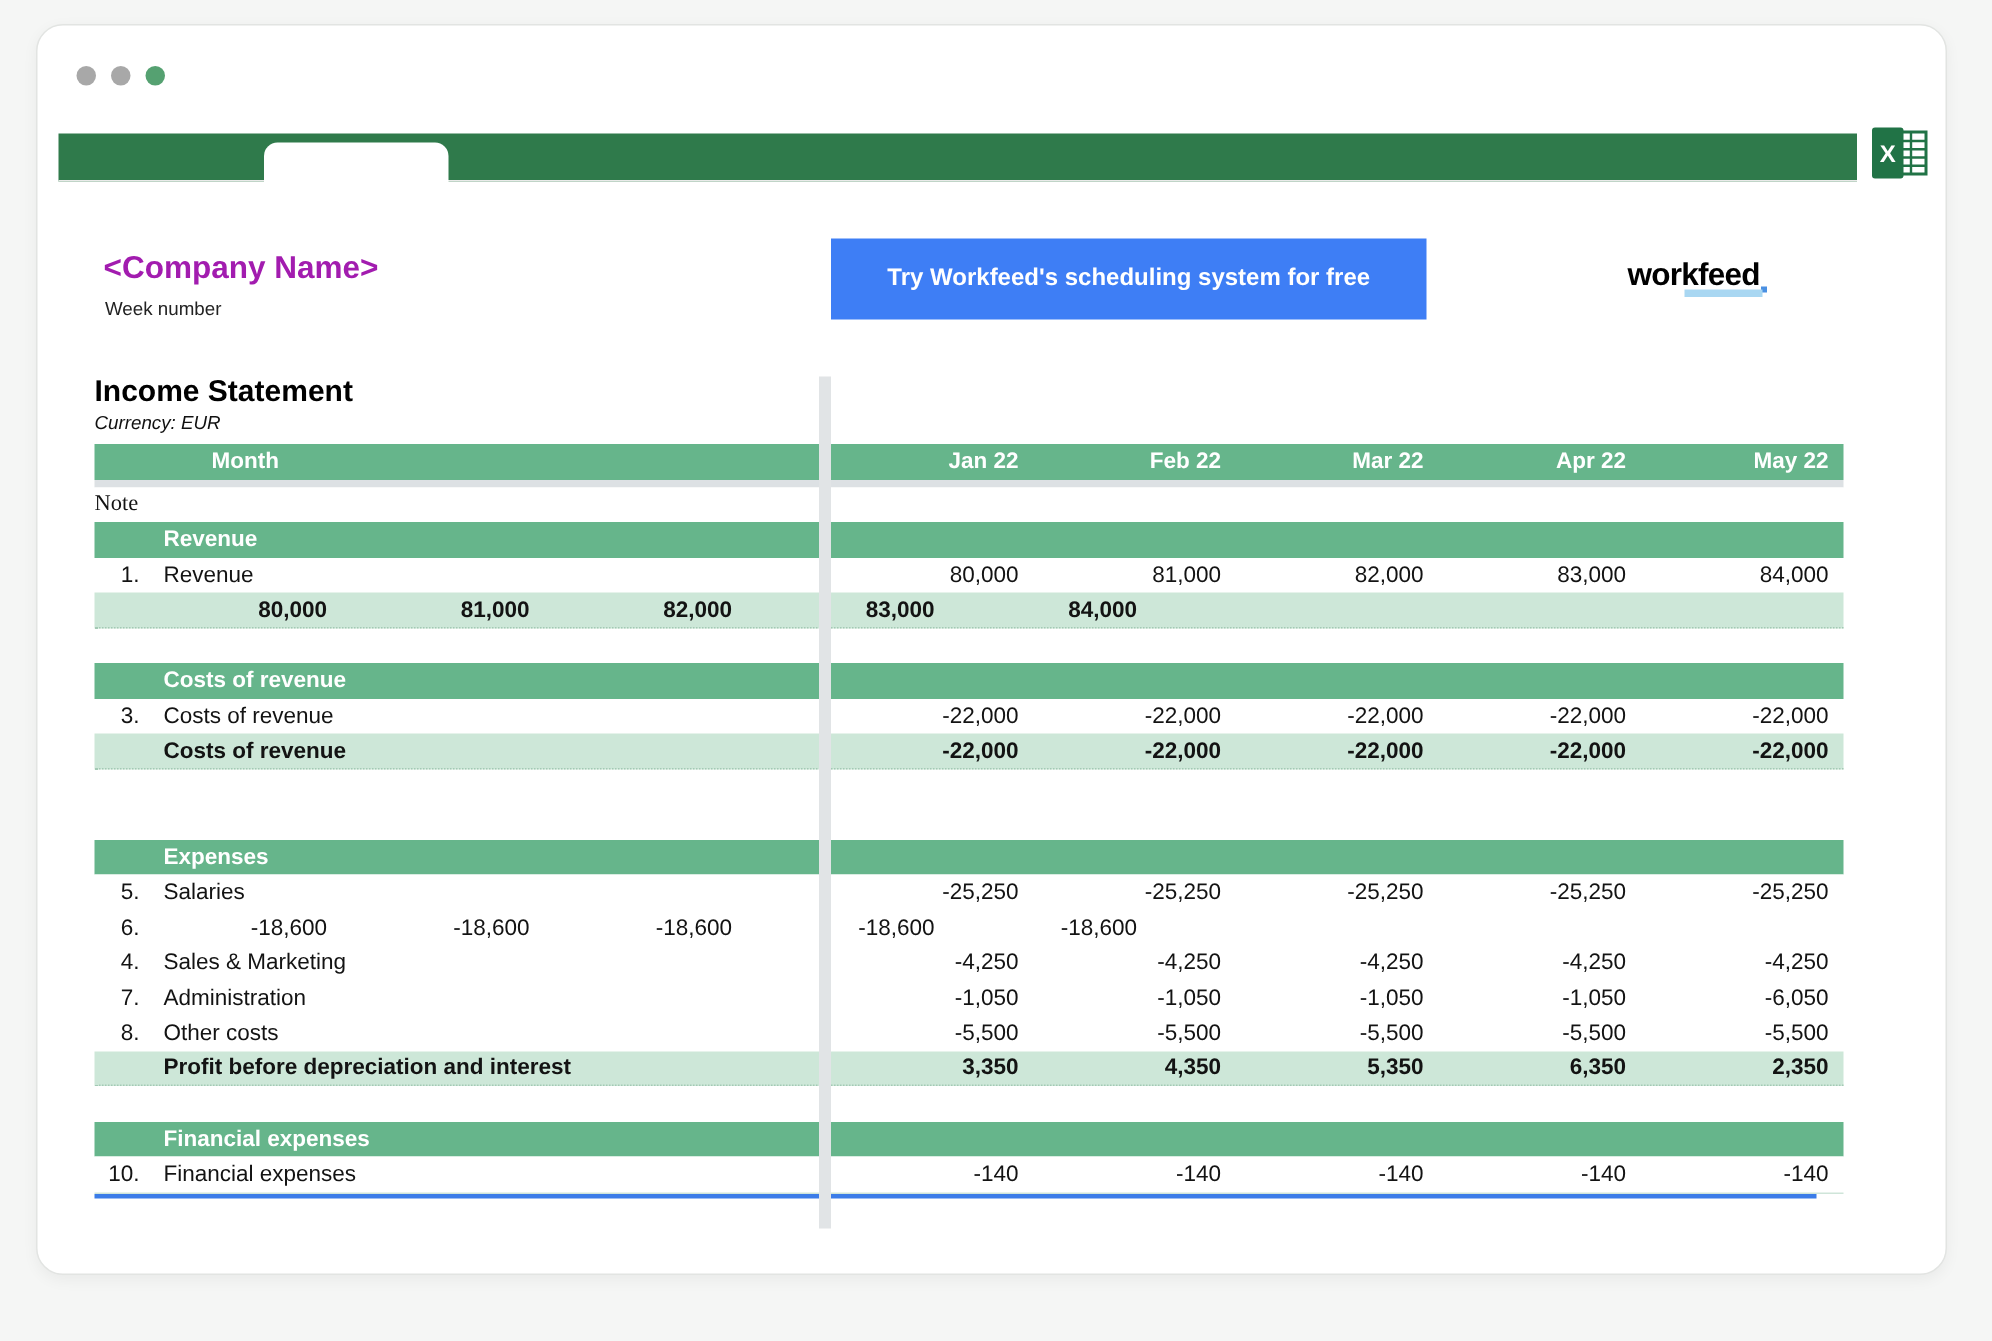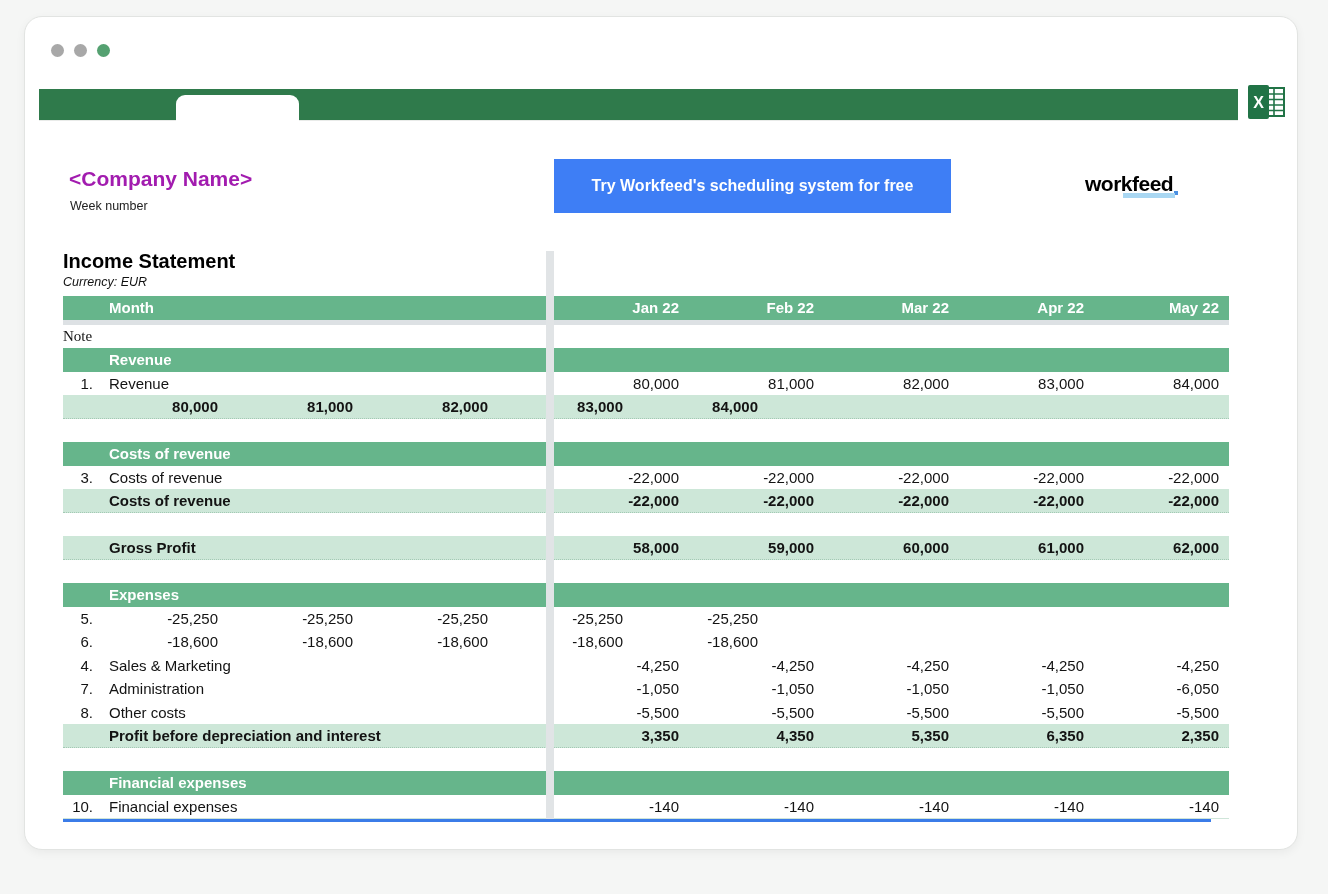--- a/index.html
+++ b/index.html
@@ -24,21 +24,21 @@
   .logo .feed{position:relative;z-index:0;}
   .logo .feed::after{content:'';position:absolute;left:-9px;right:-2px;bottom:-3px;height:5px;
     background:var(--blue-underline,#a9d7f2);z-index:-1;}
   .logo .logo-dot{display:inline-block;width:4px;height:4px;background:#4a90e2;
     vertical-align:bottom;margin-left:1px;margin-bottom:1px;}
   .stmt-title{position:absolute;left:38px;top:233px;font-size:20px;font-weight:700;color:#000;}
   .stmt-currency{position:absolute;left:38px;top:258px;font-size:12.5px;font-style:italic;color:#111;}
   .vband{position:absolute;left:521px;top:234px;width:8px;height:568px;background:#e1e4e6;z-index:5;}
   .table{position:absolute;left:38px;top:279px;width:1166px;z-index:1;color:#131313;}
   .trow{display:flex;height:23.5px;align-items:center;font-size:15px;box-sizing:border-box;}
-  .month-row{background:var(--green,#66b58b);color:#fff;font-weight:700;}
+  .month-row{background:var(--green,#66b58b);color:#fff;font-weight:700;padding-left:32px;}
   .section{background:var(--green,#66b58b);color:#fff;font-weight:700;}
   .total{background:var(--green-light,#cde7d8);font-weight:700;border-bottom:1px dotted #a3c9b4;}
   .data{background:#fff;}
   .spacer{background:transparent;}
   .hsplit{height:5px;background:#dde1e4;}
   .c-note{flex:0 0 30px;text-align:right;white-space:nowrap;}
   .c-label{flex:1;padding-left:16px;white-space:nowrap;overflow:hidden;}
   .c-fullnote{flex:1;white-space:nowrap;font-family:Liberation Serif, serif;}
   .c-val{flex:0 0 135px;text-align:right;padding-right:10px;box-sizing:border-box;white-space:nowrap;}
   .row-underline{height:1px;background:#cfe5d9;width:1166px;}
@@ -150,41 +150,33 @@
       <div class="trow total">
         <div class="c-note"></div>
         <div class="c-label">Costs of revenue</div>
         <div class="c-val">-22,000</div>
         <div class="c-val">-22,000</div>
         <div class="c-val">-22,000</div>
         <div class="c-val">-22,000</div>
         <div class="c-val">-22,000</div>
       </div>
       <div class="trow spacer"></div>
-      <div class="trow total">
-        <div class="c-note"></div>
-        <div class="c-label">Gross Profit</div>
-        <div class="c-val">58,000</div>
-        <div class="c-val">59,000</div>
-        <div class="c-val">60,000</div>
-        <div class="c-val">61,000</div>
-        <div class="c-val">62,000</div>
-      </div>
       <div class="trow spacer"></div>
       <div class="trow section">
         <div class="c-note"></div>
         <div class="c-label">Expenses</div>
         <div class="c-val"></div>
         <div class="c-val"></div>
         <div class="c-val"></div>
         <div class="c-val"></div>
         <div class="c-val"></div>
       </div>
       <div class="trow data">
         <div class="c-note">5.</div>
+        <div class="c-label">Salaries</div>
         <div class="c-val">-25,250</div>
         <div class="c-val">-25,250</div>
         <div class="c-val">-25,250</div>
         <div class="c-val">-25,250</div>
         <div class="c-val">-25,250</div>
       </div>
       <div class="trow data">
         <div class="c-note">6.</div>
         <div class="c-val">-18,600</div>
         <div class="c-val">-18,600</div>

